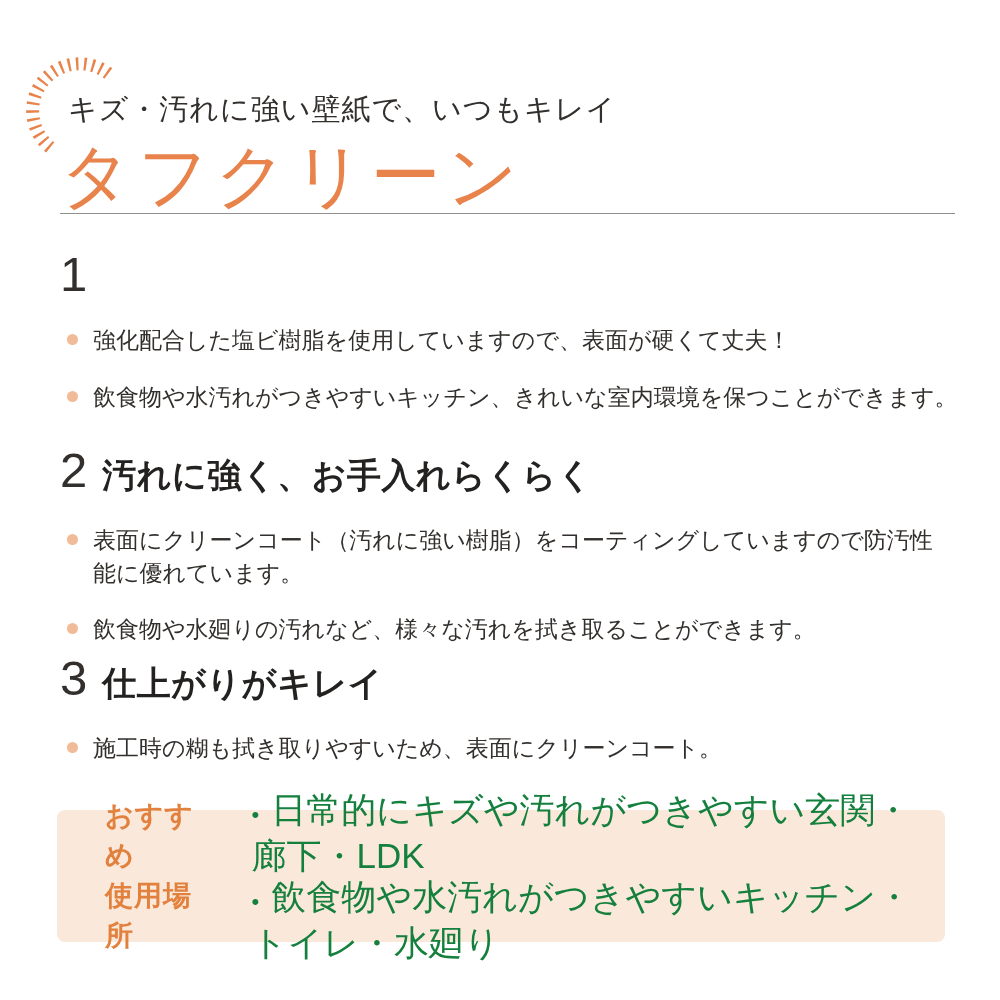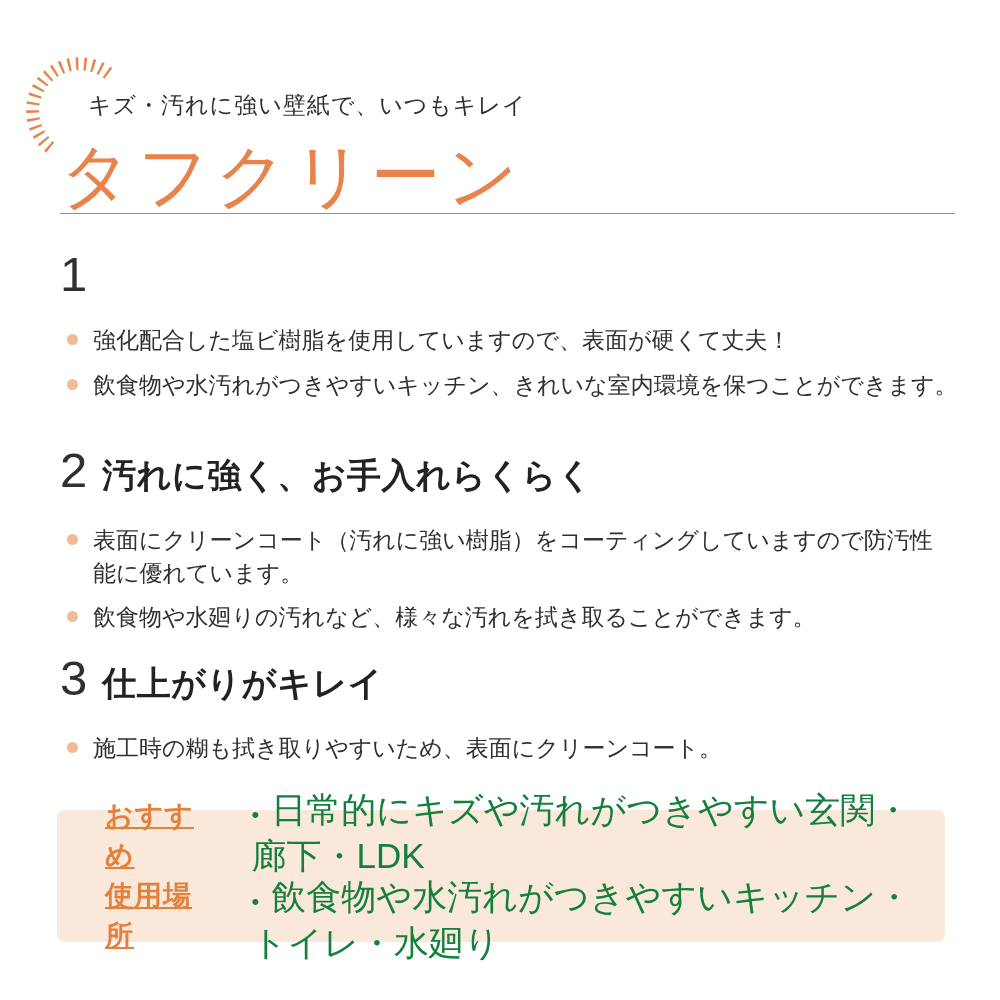--- a/index.html
+++ b/index.html
@@ -10,22 +10,22 @@
     font-family:"Liberation Sans","DejaVu Sans",sans-serif;
     color:#322F2C;
     overflow:hidden;
   }
 
   
   .sunburst { position:absolute; left:25px; top:54px; width:115px; height:115px; }
   .sunburst path { stroke:#E8834C; stroke-width:13; fill:none; stroke-dasharray:2.4 5.6; }
 
   .subtitle {
-    position:absolute; left:88px; top:90px;
-    font-size:23px; font-weight:500; letter-spacing:1px;
+    position:absolute; left:68px; top:90px;
+    font-size:29px; font-weight:500; letter-spacing:1px;
     color:#322F2C;
   }
   .page-title {
     position:absolute; left:60px; top:134px;
     font-size:70px; font-weight:500; letter-spacing:6px;
     color:#E8834C; line-height:1.2;
   }
   .rule {
     position:absolute; left:60px; top:213px; width:895px;
     border-top:1px solid #909090; height:0;
@@ -37,39 +37,39 @@
   .feature.s2 { top:446px; }
   .feature.s3 { top:654px; }
 
   .feat-head { display:flex; align-items:baseline; gap:15px; }
   .feat-num {
     font-size:49px; font-weight:200; line-height:1;
     color:#322F2C; font-family:"Liberation Sans","DejaVu Sans",sans-serif;
   }
   .feat-title { font-size:34px; font-weight:600; letter-spacing:0.5px; color:#242220; }
 
-  .feat-list { list-style:none; margin-top:25px; display:flex; flex-direction:column; gap:12px; }
+  .feat-list { list-style:none; margin-top:25px; display:flex; flex-direction:column; gap:24px; }
   .feat-item { display:flex; align-items:flex-start; }
   .dot {
     flex:0 0 11px; width:11px; height:11px; border-radius:50%;
     background:#F1BB97; margin:10px 15px 0 7px;
   }
   .feat-text { font-size:23px; line-height:1.42; max-width:880px; color:#322F2C; }
   .feat-text.narrow { max-width:858px; }
 
   
   .recommend {
     position:absolute; left:57px; top:810px; width:888px; height:132px;
     background:#FAE9DA; border-radius:8px;
     display:flex; align-items:center; padding-left:48px;
   }
   .rec-label {
     display:flex; flex-direction:column;
     font-size:28px; font-weight:700; color:#E2813E;
-    line-height:40px; letter-spacing:1px;text-decoration:underline;
+    line-height:40px; letter-spacing:1px;
   }
   .rec-list { list-style:none; margin-left:56px; }
   .rec-item { font-size:35px; line-height:41px; color:#15803d; }
   .rec-item::before { content:"•"; margin-right:12px; font-size:22px; }
 </style>
 </head>
 <body>
 
 <svg class="sunburst" viewBox="0 0 115 115" aria-hidden="true">
   <path d="M 83.3 19.5 A 47 47 0 1 0 29.4 96.4"></path>

